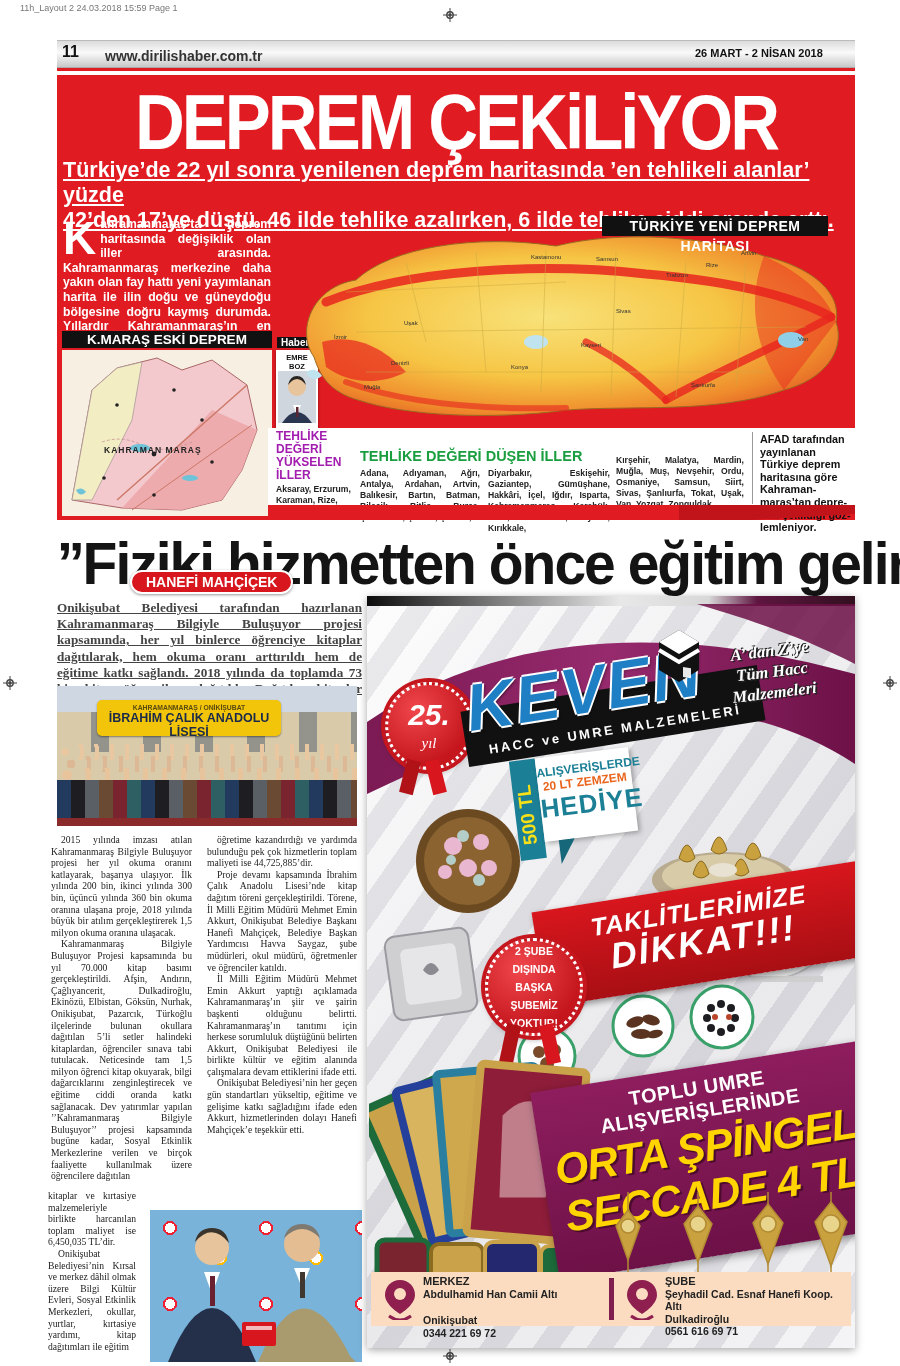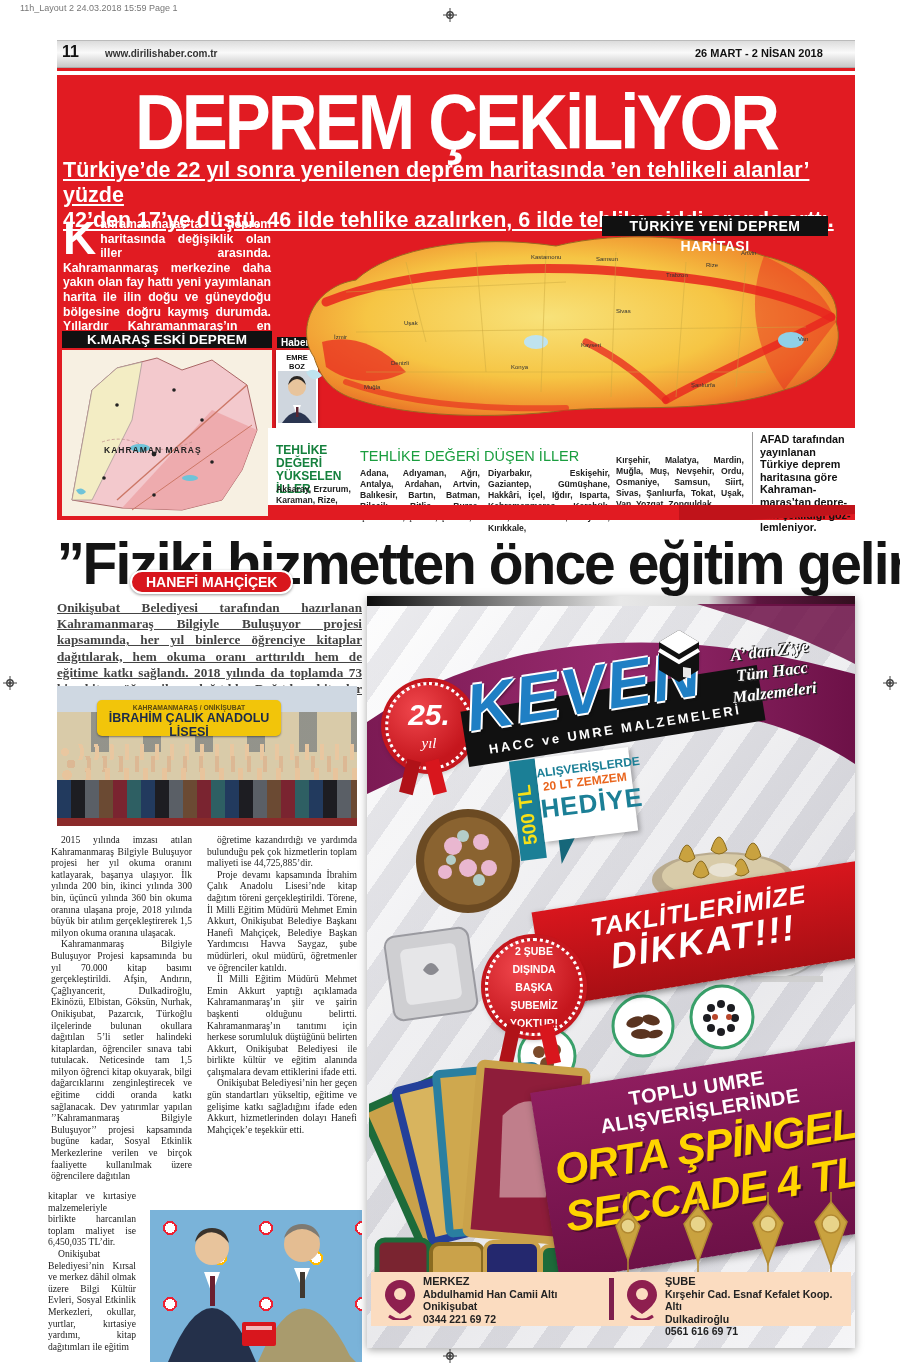--- a/index.html
+++ b/index.html
@@ -61,21 +61,21 @@
     </svg>
   <svg class="abs regmark" style="left:443px;top:1349px;" viewBox="0 0 14 14">
       <circle cx="7" cy="7" r="3.2"></circle>
       <line x1="0" y1="7" x2="14" y2="7"></line>
       <line x1="7" y1="0" x2="7" y2="14"></line>
       <circle cx="7" cy="7" r="1" fill="#444"></circle>
     </svg>
 
   <div class="abs mastbar" style="left:57px;top:40px;width:798px;height:26px;"></div>
   <div class="abs" style="left:62px;top:43px;font-size:16px;font-weight:bold;color:#111;">11</div>
-  <div class="abs" style="left:105px;top:48px;font-size:10px;font-weight:bold;color:#333;">www.dirilishaber.com.tr</div>
+  <div class="abs" style="left:105px;top:48px;font-size:14px;font-weight:bold;color:#333;">www.dirilishaber.com.tr</div>
   <div class="abs" style="left:695px;top:47px;font-size:11px;font-weight:bold;color:#111;">26 MART - 2 NİSAN 2018</div>
   <div class="abs" style="left:57px;top:68px;width:798px;height:3px;background:#e11b22;"></div>
 
   <div class="abs redbox" style="left:57px;top:75px;width:798px;height:445px;"></div>
 
   <div class="abs nowrap" style="left:57px;top:78px;width:798px;text-align:center;font-size:69px;font-weight:bold;color:#fff;letter-spacing:-3px;transform:scaleY(1.12);transform-origin:top;">DEPREM ÇEKiLiYOR</div>
 
   <div class="abs" style="left:63px;top:158px;width:786px;font-size:21.5px;font-weight:bold;color:#fff;line-height:25px;">
     <div style="text-decoration:underline;">Türkiye’de 22 yıl sonra yenilenen deprem haritasında ’en tehlikeli alanlar’ yüzde</div>
     <div style="text-decoration:underline;">42’den 17’ye düştü. 46 ilde tehlike azalırken, 6 ilde tehlike ciddi oranda arttı.</div>
@@ -157,29 +157,29 @@
     <span class="abs" style="left:78px;top:162px;font-size:6px;color:#333;">Muğla</span>
     <span class="abs" style="left:225px;top:142px;font-size:6px;color:#333;">Konya</span>
     <span class="abs" style="left:295px;top:120px;font-size:6px;color:#333;">Kayseri</span>
     <span class="abs" style="left:330px;top:86px;font-size:6px;color:#333;">Sivas</span>
     <span class="abs" style="left:405px;top:160px;font-size:6px;color:#333;">Şanlıurfa</span>
     <span class="abs" style="left:512px;top:114px;font-size:6px;color:#333;">Van</span>
   </div>
   <div class="abs blacklabel" style="left:602px;top:216px;width:226px;height:20px;font-size:14px;line-height:20px;letter-spacing:.5px;">TÜRKİYE YENİ DEPREM HARİTASI</div>
 
   <div class="abs" style="left:268px;top:428px;width:587px;height:80px;background:#fff;"></div>
-  <div class="abs" style="left:276px;top:444px;width:76px;font-size:12px;line-height:13px;font-weight:bold;color:#15803d;">
+  <div class="abs" style="left:276px;top:430px;width:76px;font-size:12px;line-height:13px;font-weight:bold;color:#a21caf;">
     <div>TEHLİKE</div>
     <div>DEĞERİ</div>
     <div>YÜKSELEN</div>
     <div>İLLER</div>
   </div>
   <div class="abs cityline" style="left:276px;top:484px;width:78px;font-weight:bold;">Aksaray, Erzurum, Karaman, Rize, Tekirdağ, Trabzon</div>
 
-  <div class="abs nowrap" style="left:360px;top:448px;font-size:14.5px;font-weight:normal;color:#1a9e3f;">TEHLİKE DEĞERİ DÜŞEN İLLER</div>
+  <div class="abs nowrap" style="left:360px;top:448px;font-size:14.5px;font-weight:bold;color:#1a9e3f;">TEHLİKE DEĞERİ DÜŞEN İLLER</div>
   <div class="abs cityline jus" style="left:360px;top:468px;width:120px;font-weight:bold;">Adana, Adıyaman, Ağrı, Antalya, Ardahan, Artvin, Balıkesir, Bartın, Batman, Bilecik, Bitlis, Bursa, Çanakkale, Çorum, Çankırı,</div>
   <div class="abs cityline jus" style="left:488px;top:468px;width:122px;font-weight:bold;">Diyarbakır, Eskişehir, Gaziantep, Gümüşhane, Hakkâri, İçel, Iğdır, Isparta, Kahramanmaraş, Karabük, Kars, Kastamonu, Kayseri, Kırıkkale,</div>
   <div class="abs cityline jus" style="left:616px;top:455px;width:128px;font-weight:bold;">Kırşehir, Malatya, Mardin, Muğla, Muş, Nevşehir, Ordu, Osmaniye, Samsun, Siirt, Sivas, Şanlıurfa, Tokat, Uşak, Van, Yozgat, Zonguldak</div>
 
   <div class="abs" style="left:752px;top:432px;width:1px;height:72px;background:#999;"></div>
   <div class="abs" style="left:760px;top:433px;width:92px;font-size:10.8px;line-height:12.6px;font-weight:bold;color:#111;">AFAD tarafından yayınlanan Türkiye deprem haritasına göre Kahraman­maraş’tan depre­min çekildiği göz­lemleniyor.</div>
   <div class="abs" style="left:268px;top:505px;width:587px;height:15px;background:linear-gradient(90deg,#e11b22 70%,#c0131a 70%);clip-path:polygon(0 0,100% 0,100% 60%,82% 100%,0 100%);background-color:#e11b22;"></div>
 
   <div class="abs nowrap" style="left:57px;top:528px;width:798px;text-align:center;font-size:57px;font-weight:bold;color:#141414;letter-spacing:-2px;transform:scaleY(1.05);transform-origin:top;">’’Fiziki hizmetten önce eğitim gelir’’</div>
   <div class="abs nowrap" style="left:130px;top:570px;background:#d8161d;border:2px solid #fff;border-radius:12px;padding:2px 14px;font-size:14px;font-weight:bold;color:#fff;box-shadow:0 1px 3px rgba(0,0,0,.4);">HANEFİ MAHÇİÇEK</div>
@@ -411,31 +411,31 @@
 
     <div class="abs" style="left:4px;top:676px;width:480px;height:54px;background:#fbdcc0;display:flex;">
       <svg class="abs" style="left:14px;top:8px;" width="30" height="40" viewBox="0 0 30 40">
         <path class="pin" d="M15,0 C24,0 30,7 30,15 C30,25 15,34 15,34 C15,34 0,25 0,15 C0,7 6,0 15,0 Z"></path>
           <circle cx="15" cy="14" r="6" fill="#fbdcc0"></circle>
         <path d="M4,36 q11,8 22,0" stroke="#8e1f4f" stroke-width="3" fill="none"></path>
       </svg>
       <div class="abs" style="left:52px;top:3px;font-size:10.5px;line-height:12.5px;color:#222;">
         <div style="font-weight:bold;font-size:11px;">MERKEZ</div>
         <div style="font-weight:bold;">Abdulhamid Han Camii Altı</div>
-        <div style="font-weight:bold;">Onikişubat</div>
+        <div style="font-weight:bold;margin-top:14px;">Onikişubat</div>
         <div style="font-weight:bold;">0344 221 69 72</div>
       </div>
       <div class="abs" style="left:238px;top:6px;width:5px;height:42px;background:#7e1f4e;"></div>
       <svg class="abs" style="left:256px;top:8px;" width="30" height="40" viewBox="0 0 30 40">
         <path class="pin" d="M15,0 C24,0 30,7 30,15 C30,25 15,34 15,34 C15,34 0,25 0,15 C0,7 6,0 15,0 Z"></path>
           <circle cx="15" cy="14" r="6" fill="#fbdcc0"></circle>
         <path d="M4,36 q11,8 22,0" stroke="#8e1f4f" stroke-width="3" fill="none"></path>
       </svg>
       <div class="abs" style="left:294px;top:3px;font-size:10.5px;line-height:12.5px;color:#222;">
         <div style="font-weight:bold;font-size:11px;">ŞUBE</div>
-        <div style="font-weight:bold;">Kırşehir Cad. Esnaf Kefalet Koop. Altı</div>
+        <div style="font-weight:bold;">Şeyhadil Cad. Esnaf Hanefi Koop. Altı</div>
         <div style="font-weight:bold;">Dulkadiroğlu</div>
         <div style="font-weight:bold;">0561 616 69 71</div>
       </div>
     </div>
   </div>
 
 </div>
 
 </body></html>

